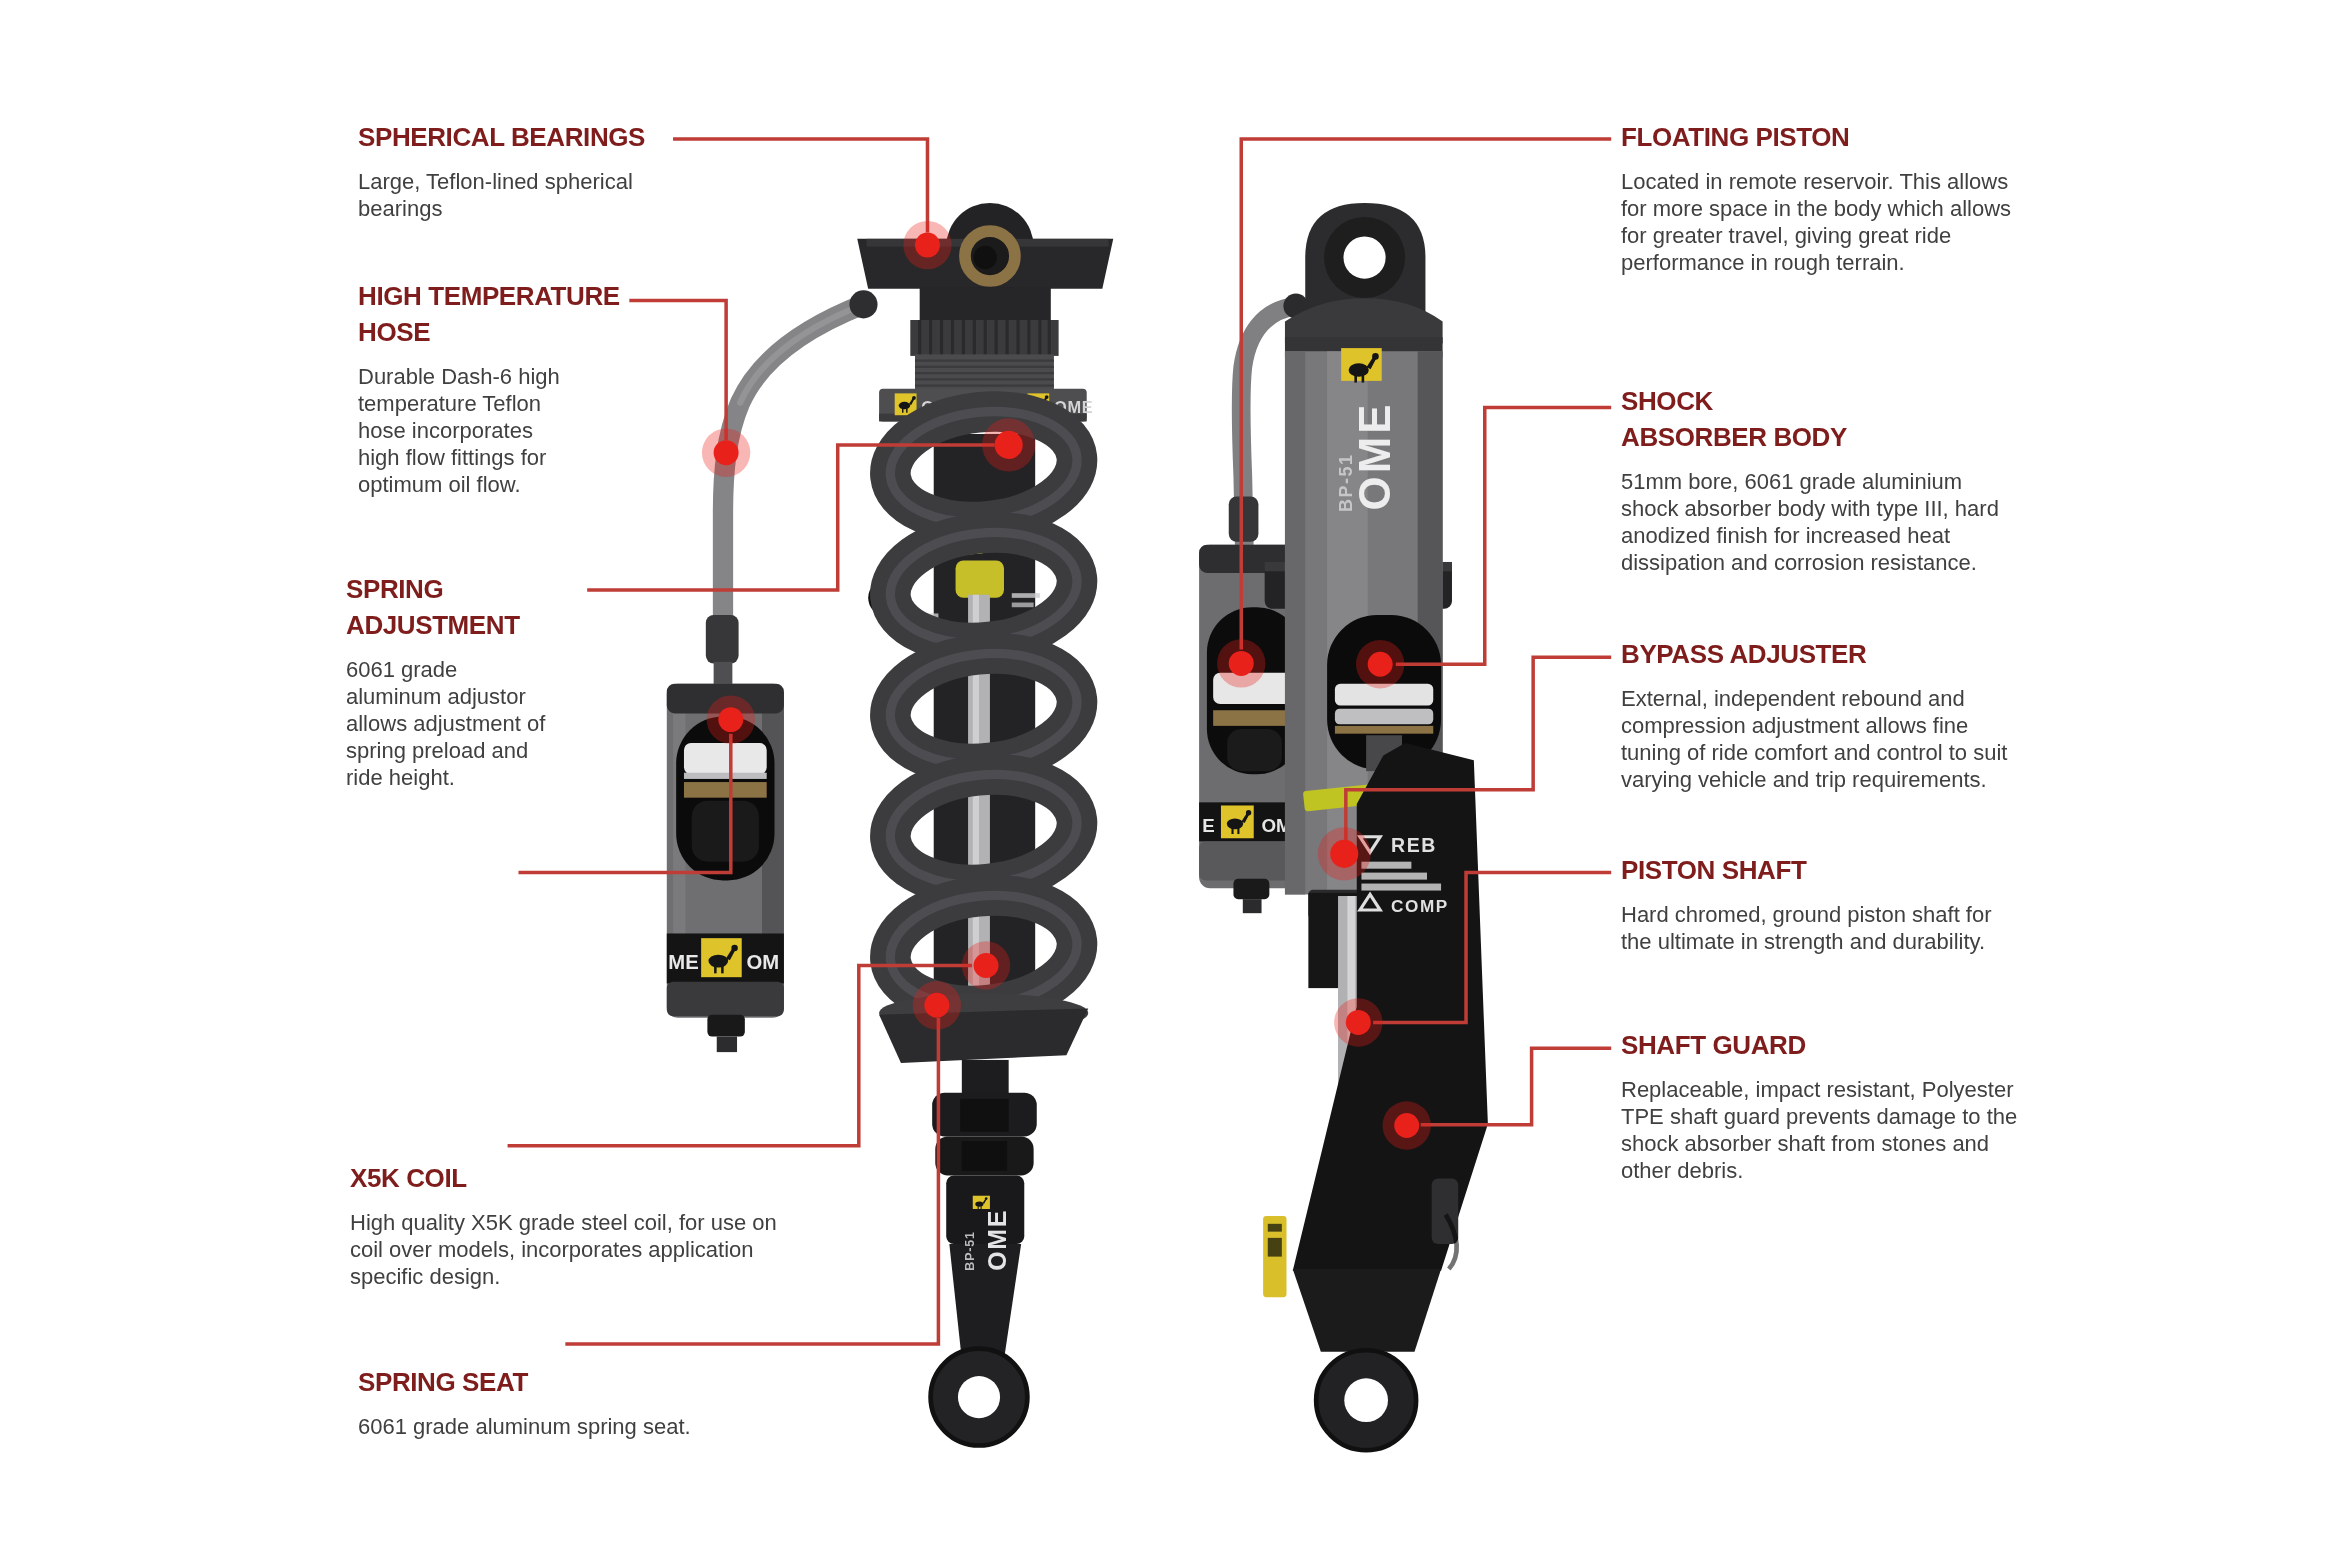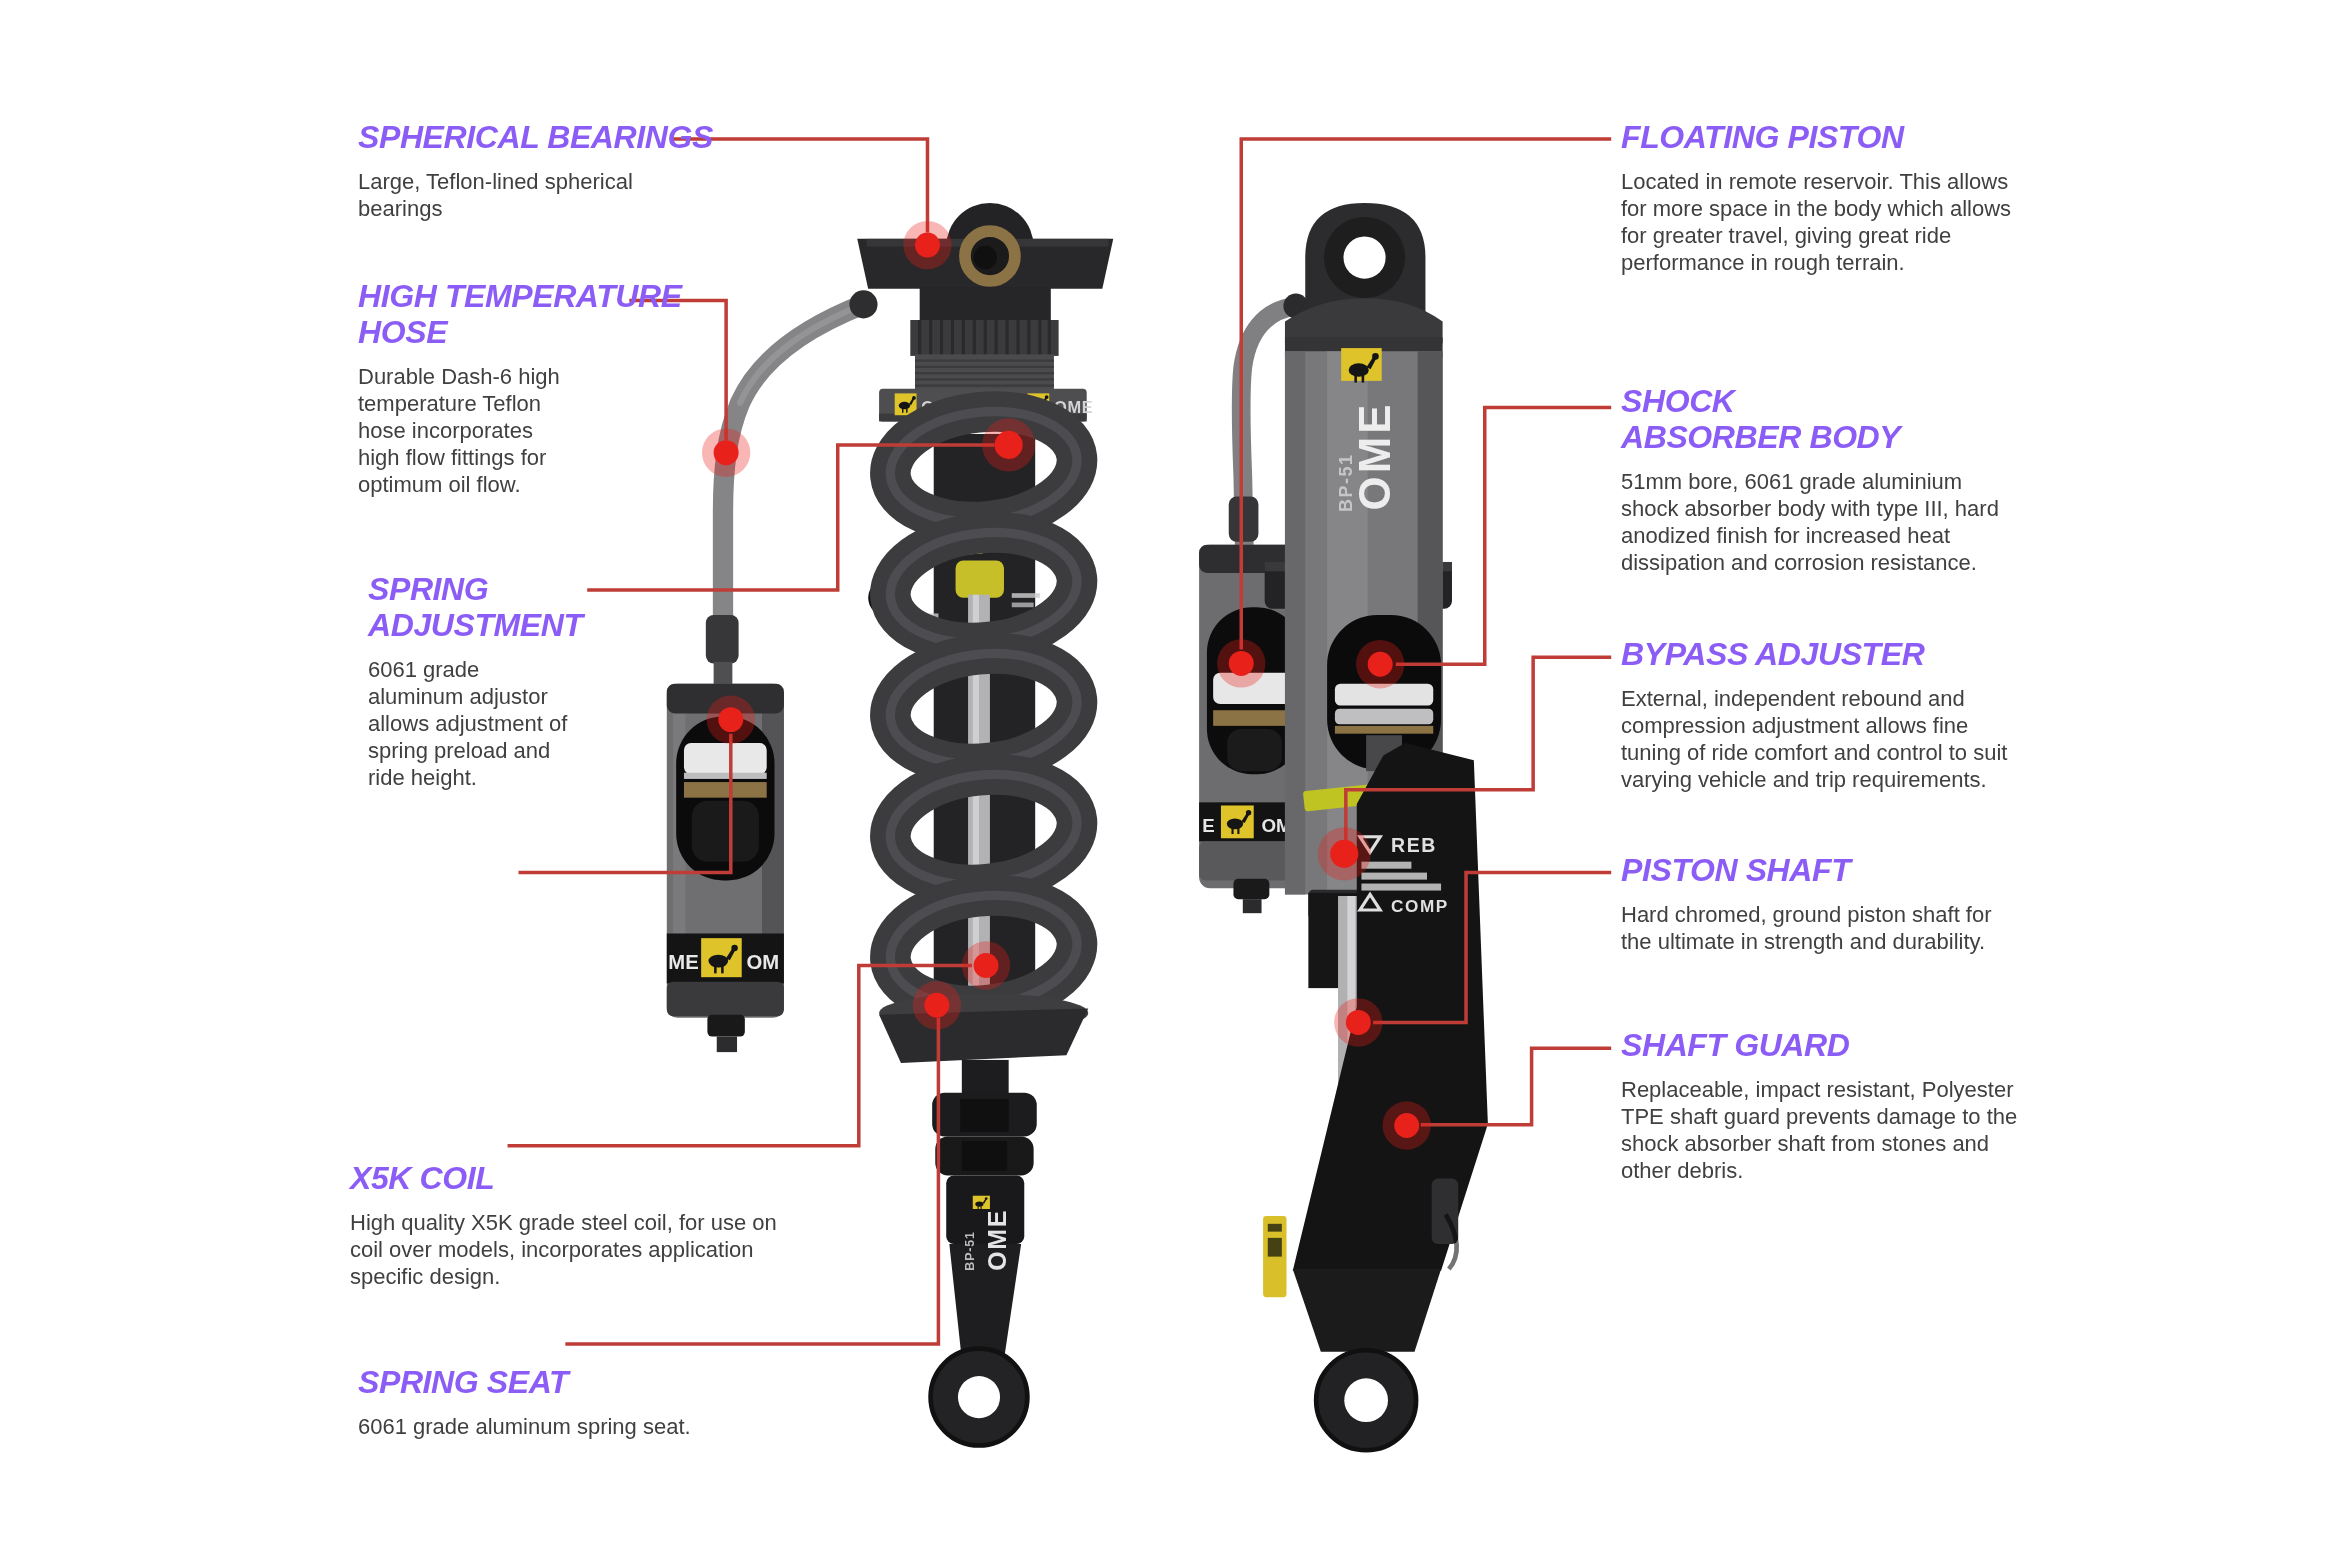--- a/index.html
+++ b/index.html
@@ -1,26 +1,26 @@
 <!DOCTYPE html>
 <html style="font-size:12.5px"><head>
 <meta charset="utf-8">
 <style>
   html,body{margin:0;padding:0;background:#ffffff;}
   .stage{position:relative;width:2342px;height:1561px;background:#ffffff;overflow:hidden;
          font-family:"Liberation Sans", sans-serif;}
   .art{position:absolute;left:0;top:0;width:2342px;height:1561px;}
   .co{position:absolute;}
-  .co h2{margin:0 0 13.3px 0;font-size:32px;line-height:36px;font-weight:bold;color:#8b5cf6;
-         letter-spacing:-0.4px;white-space:pre-line;font-style:italic;}
+  .co h2{margin:0 0 13.3px 0;font-size:26px;line-height:36px;font-weight:bold;color:#7f1d1d;
+         letter-spacing:-0.4px;white-space:pre-line;}
   .co p{margin:0;font-size:22px;line-height:27px;color:#404040;white-space:pre-line;}
   
   .co.l1{left:358px;top:119px;}
   .co.l2{left:358px;top:278px;}
-  .co.l3{left:368px;top:571px;}
+  .co.l3{left:346px;top:571px;}
   .co.l4{left:358px;top:852px;}
   .co.l5{left:350px;top:1125px;margin-top:35px;}
   .co.l6{left:358px;top:1324px;margin-top:40px;}
   
   .co.r1{left:1621px;top:119px;}
   .co.r2{left:1621px;top:383px;}
   .co.r3{left:1621px;top:636px;}
   .co.r4{left:1621px;top:852px;}
   .co.r5{left:1621px;top:1027px;}
 </style>

